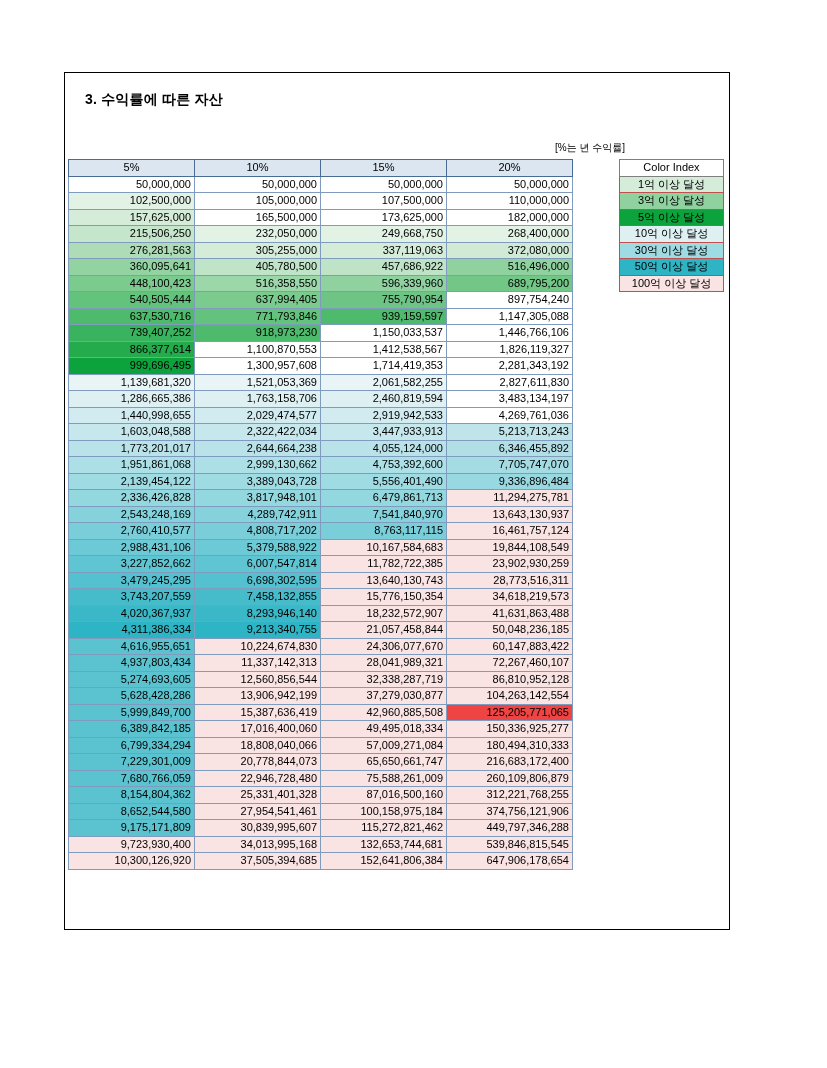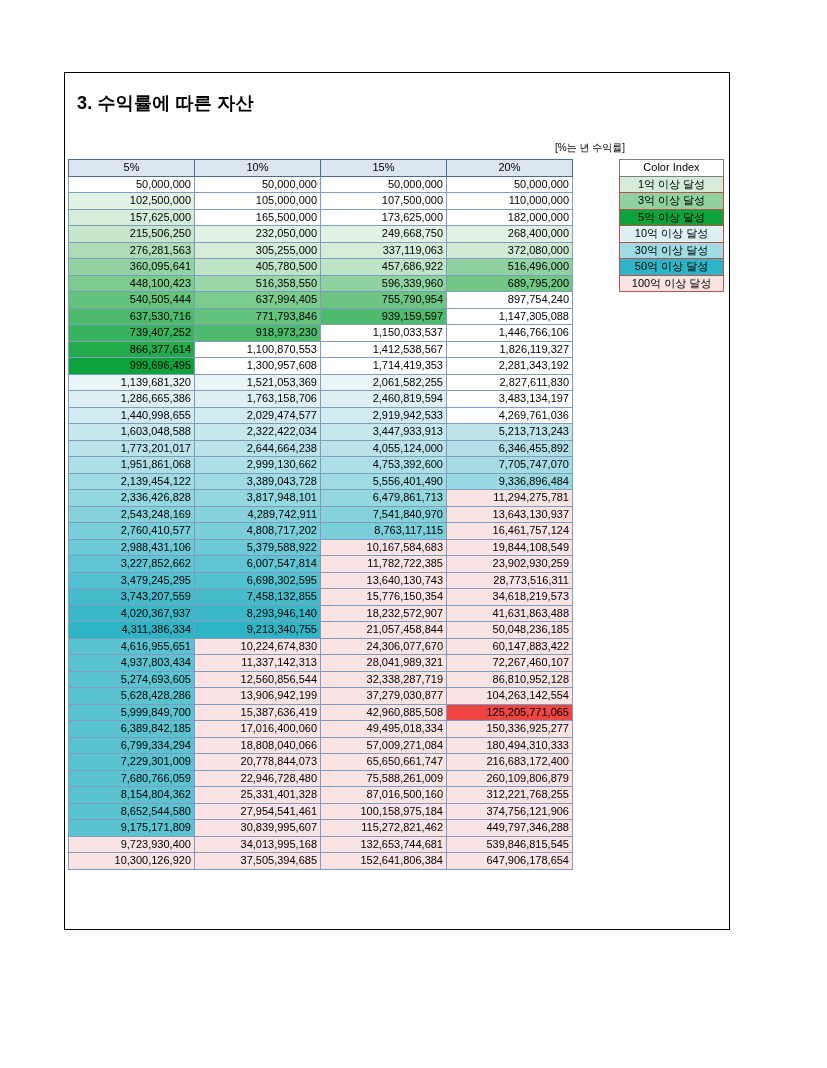--- a/index.html
+++ b/index.html
@@ -19,23 +19,23 @@
     left: 64px;
     top: 72px;
     width: 666px;
     height: 858px;
     border: 1.5px solid #000;
     box-sizing: border-box;
     background: #fff;
   }
   .title {
     position: absolute;
-    left: 12px;
+    left: 20px;
     top: 18px;
-    font-size: 18px;
+    font-size: 14px;
     font-weight: bold;
     color: #000;
     letter-spacing: 0.2px;
   }
   .note {
     position: absolute;
     right: 104px;
     top: 68px;
     font-size: 10px;
     color: #000;

